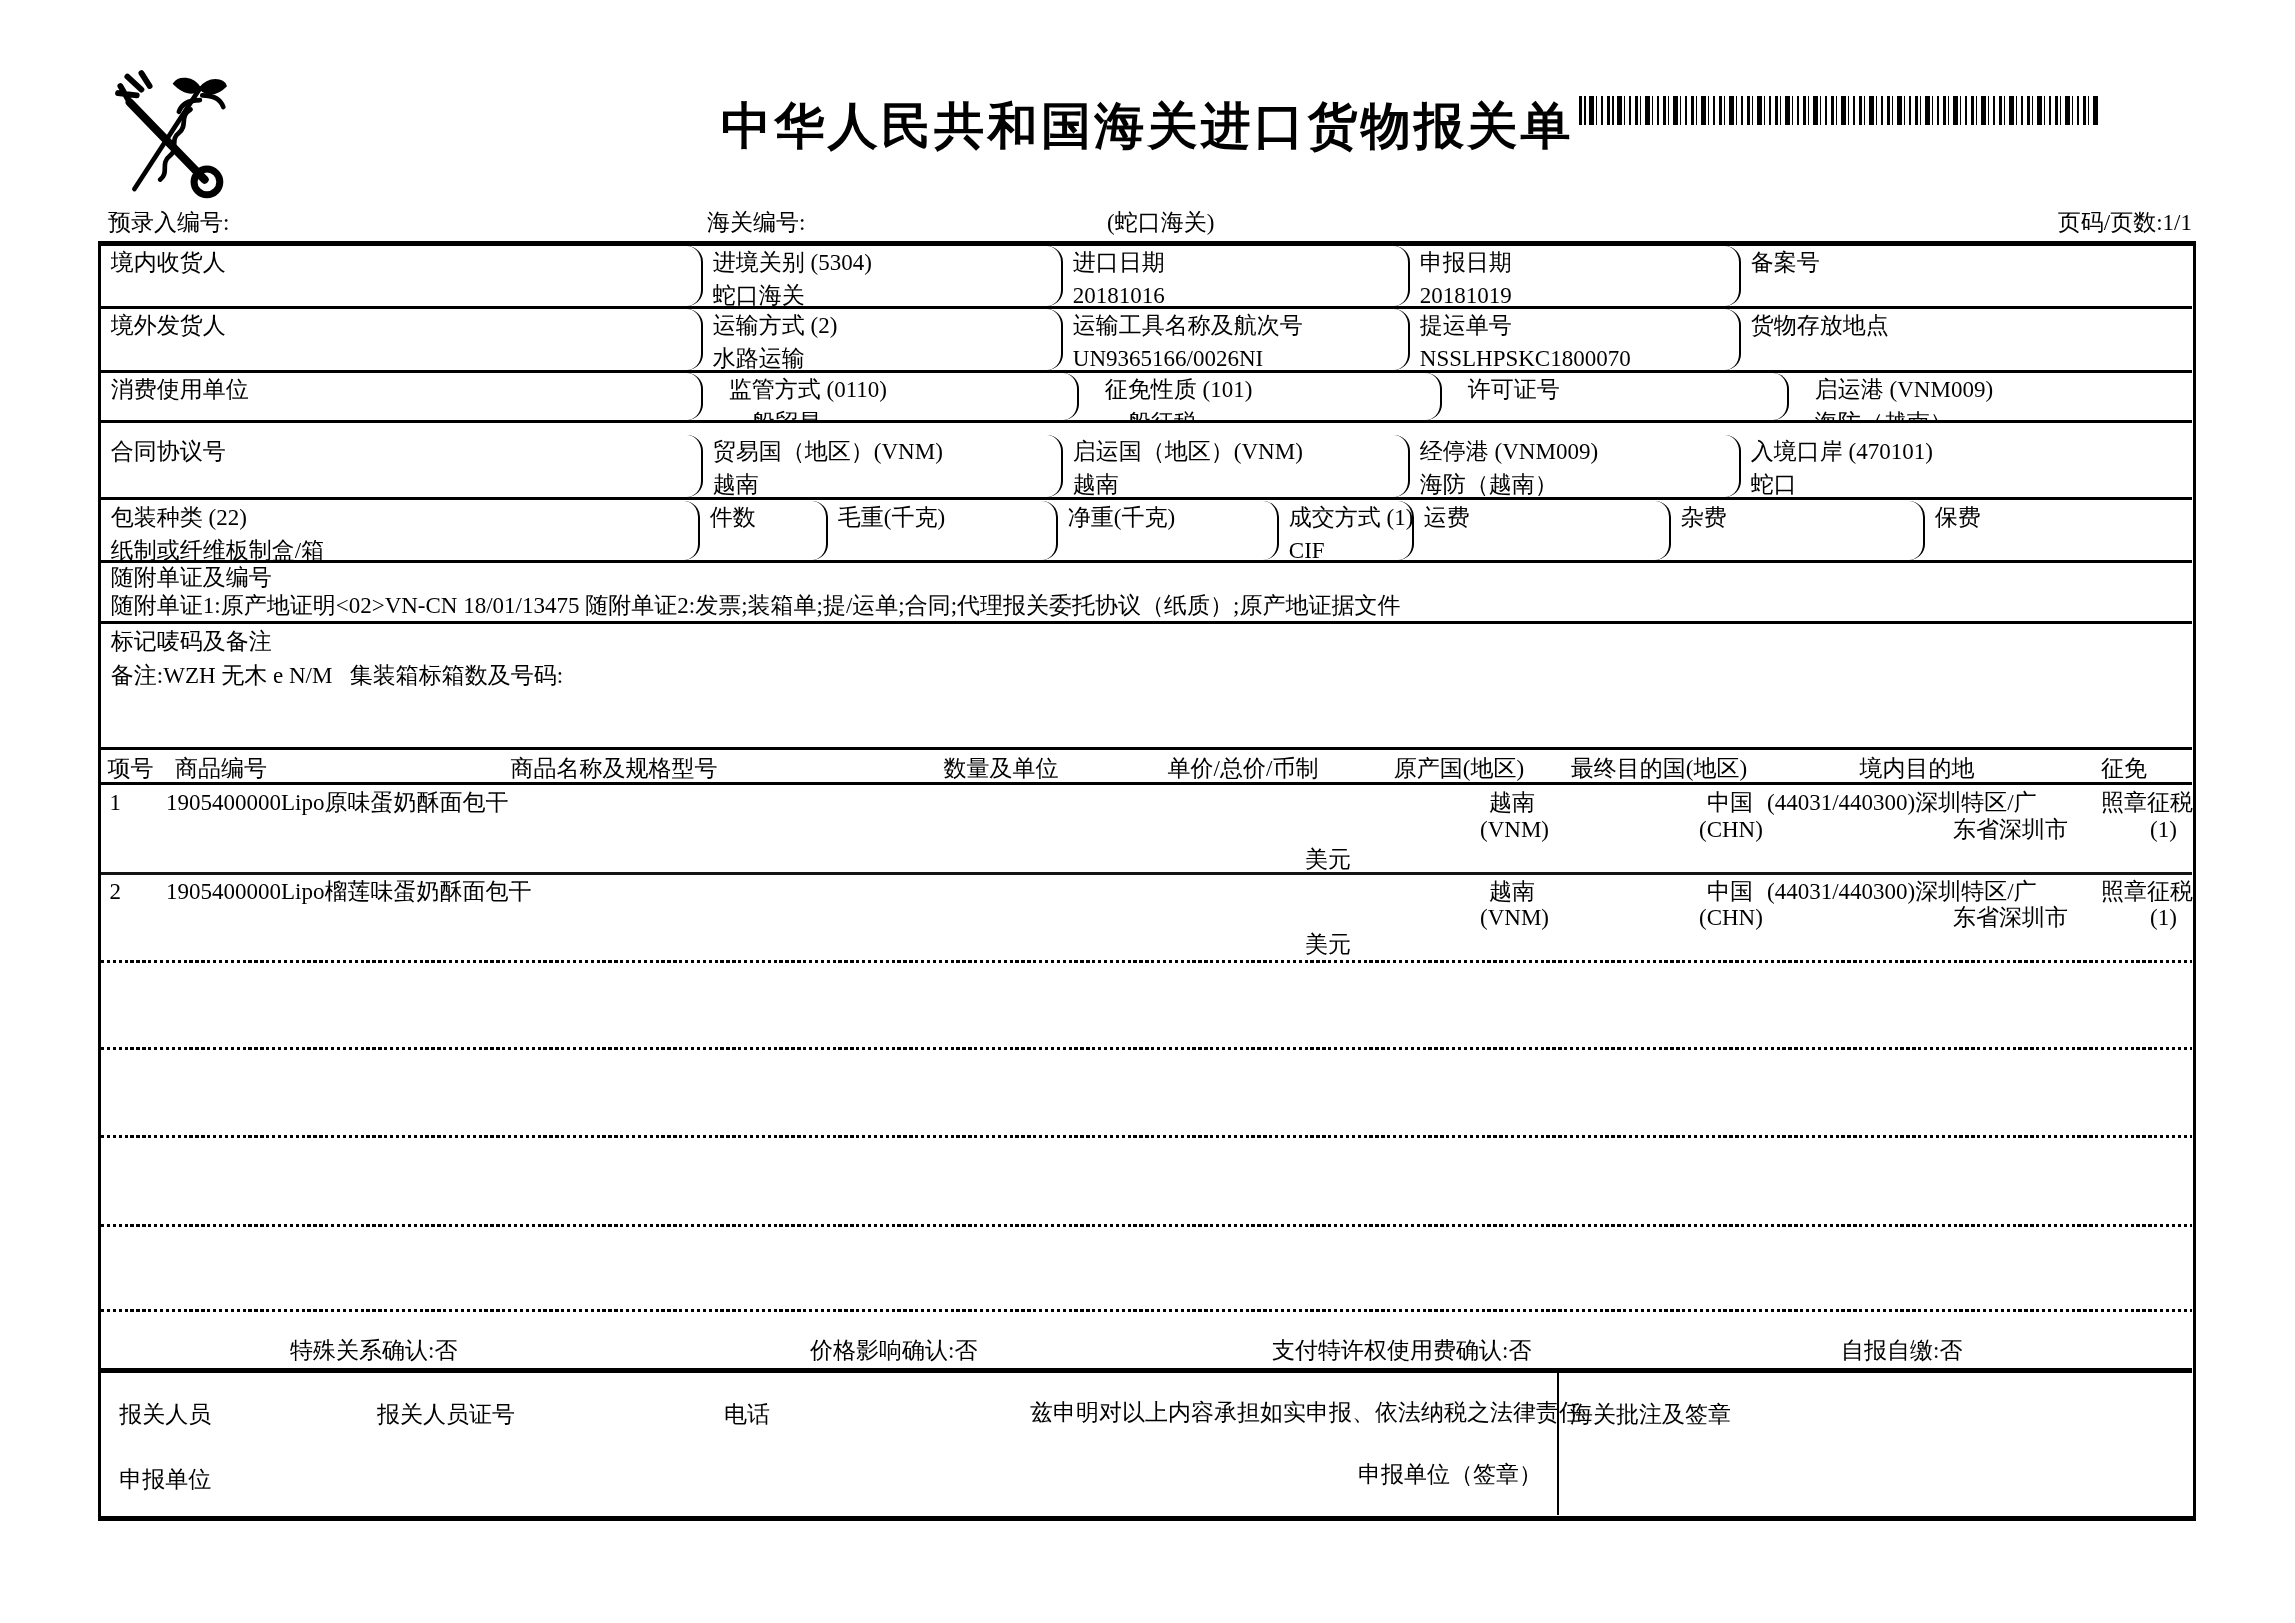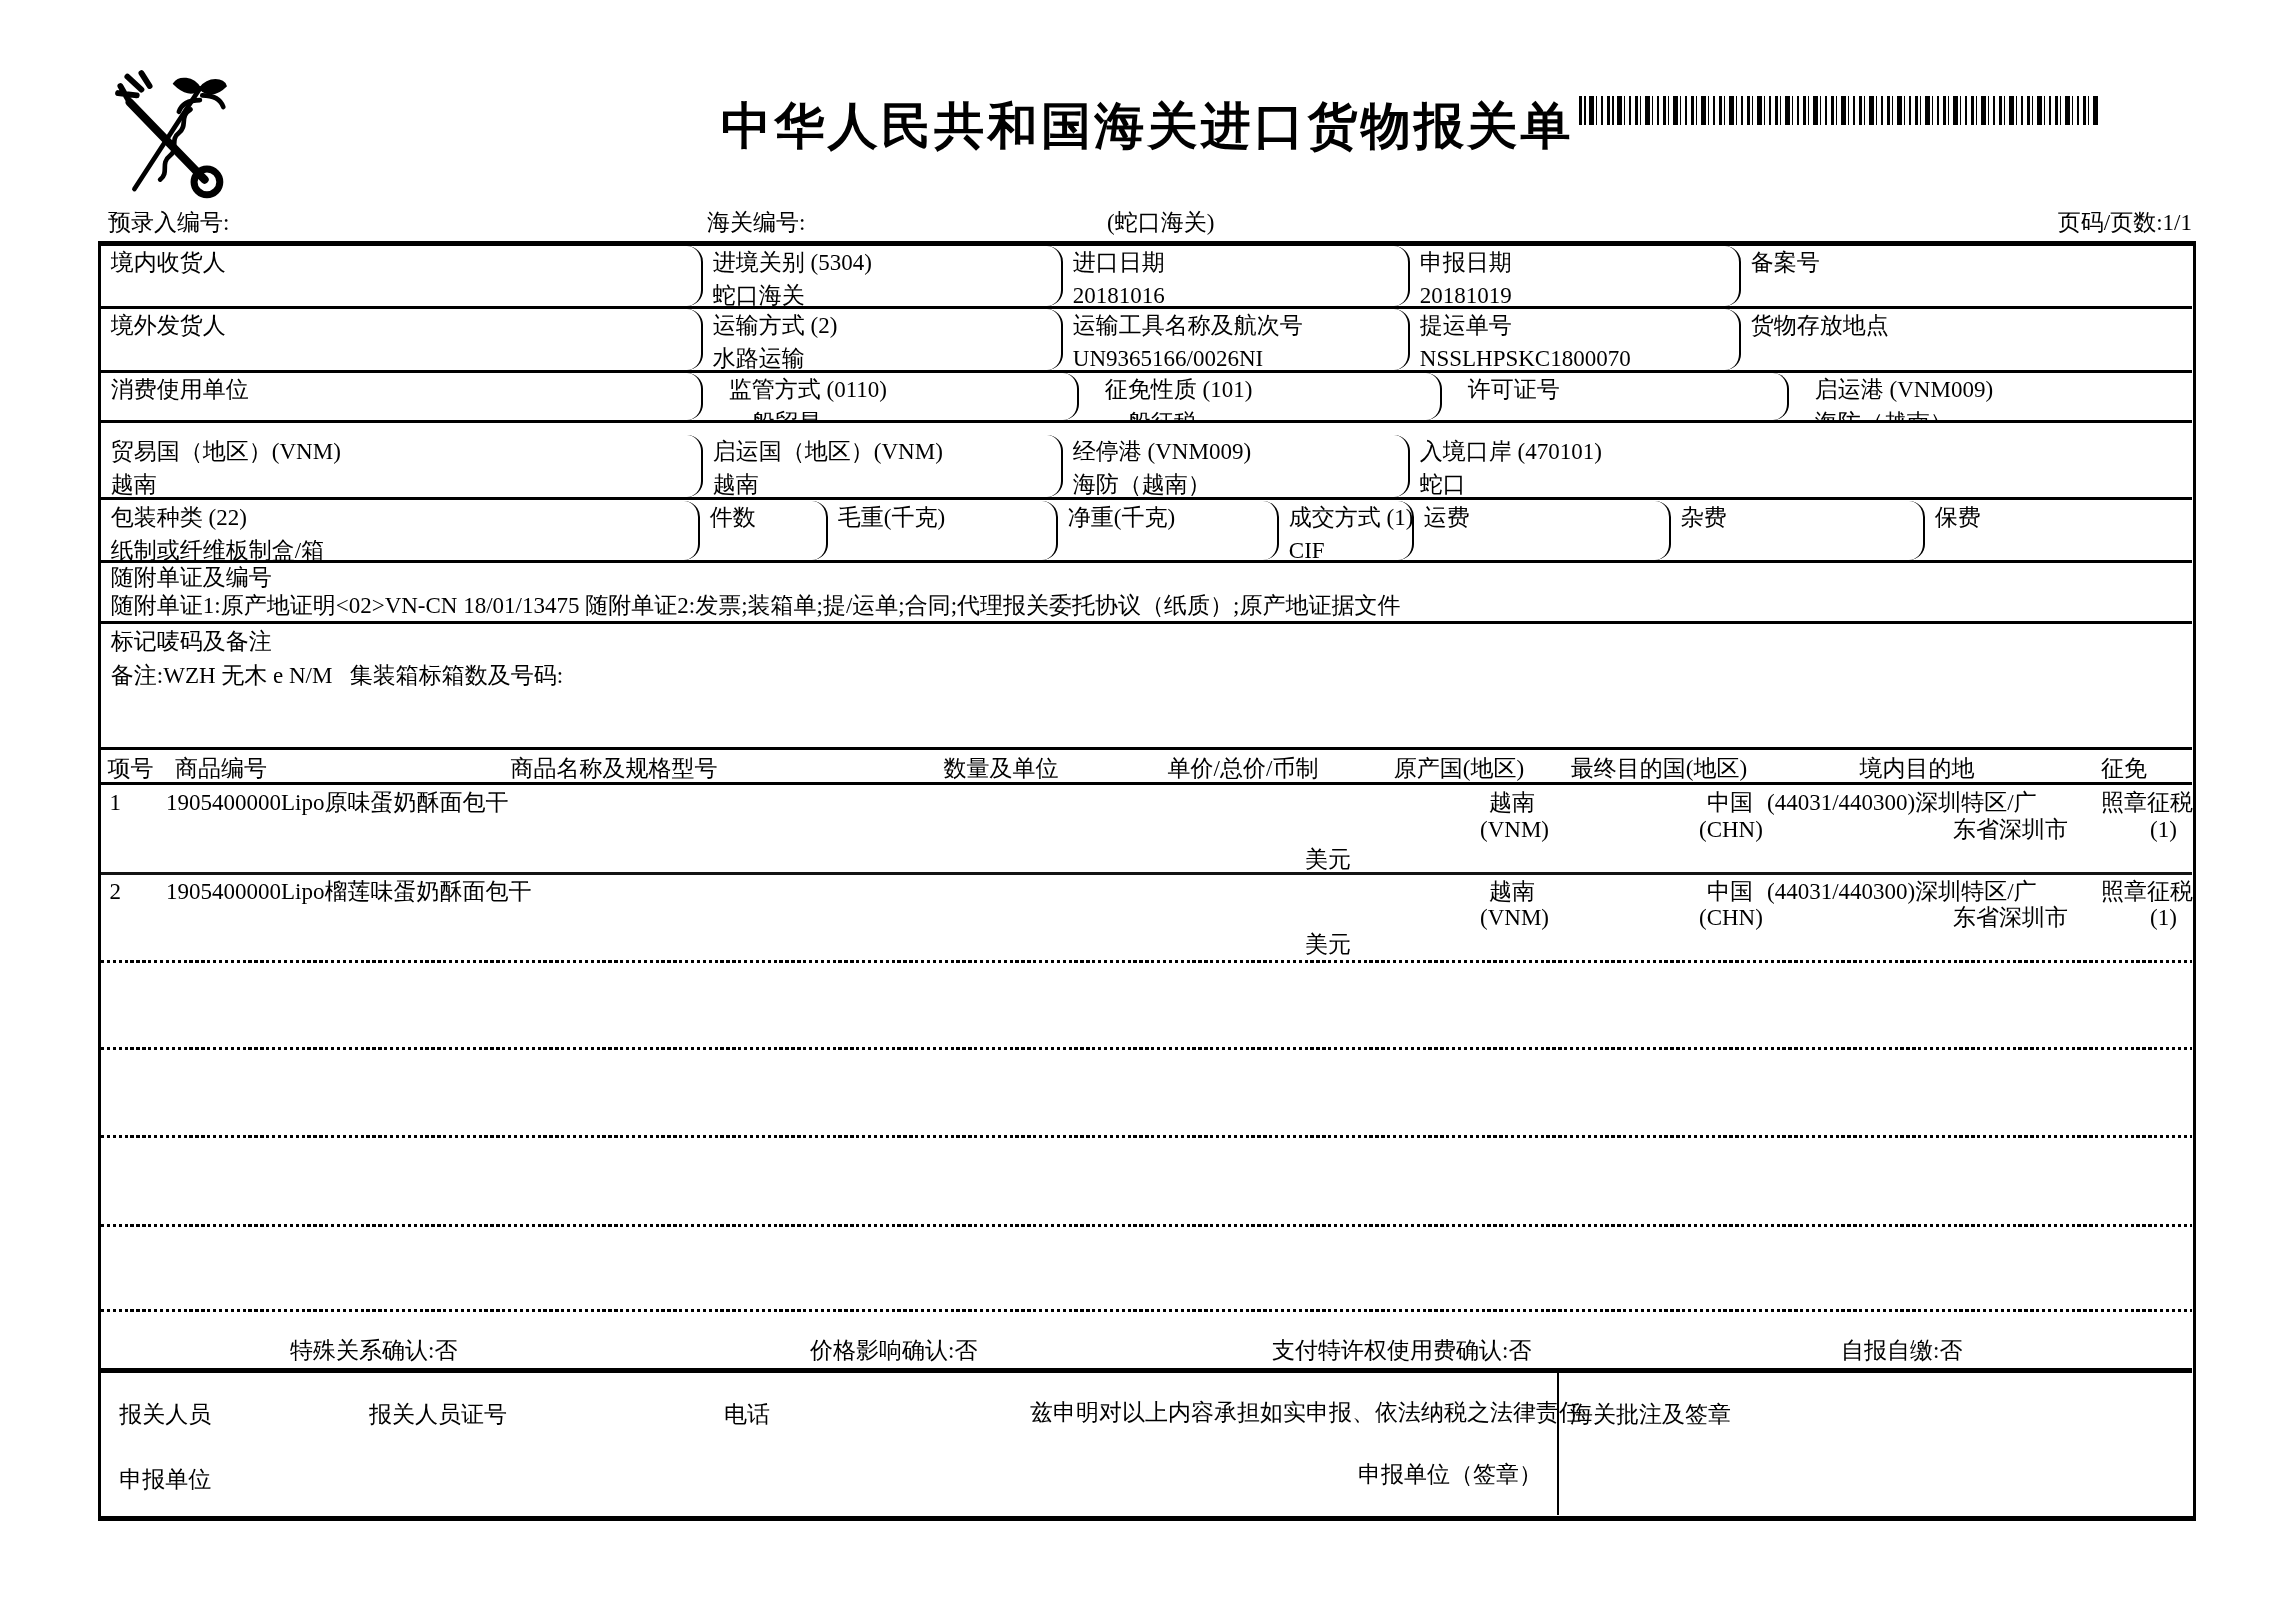--- a/index.html
+++ b/index.html
@@ -151,20 +151,24 @@
     <div class="val"></div>
   </div>
   <div class="cell">
     <div class="lbl">启运港 (VNM009)</div>
     <div class="val">海防（越南）</div>
   </div>
 </div>
 
 <div id="band4" class="band">
   <div class="cell">
+    <div class="lbl">合同协议号</div>
+    <div class="val"></div>
+  </div>
+  <div class="cell">
     <div class="lbl">贸易国（地区）(VNM)</div>
     <div class="val">越南</div>
   </div>
   <div class="cell">
     <div class="lbl">启运国（地区）(VNM)</div>
     <div class="val">越南</div>
   </div>
   <div class="cell">
     <div class="lbl">经停港 (VNM009)</div>
     <div class="val">海防（越南）</div>
@@ -269,21 +273,21 @@
 
 <div id="band-confirm" class="band">
   <span style="left:189px">特殊关系确认:否</span>
   <span style="left:709px">价格影响确认:否</span>
   <span style="left:1171px">支付特许权使用费确认:否</span>
   <span style="left:1740px">自报自缴:否</span>
 </div>
 
 <div id="band-bottom" class="band">
   <span style="left:18.3px;top:25.5px">报关人员</span>
-  <span style="left:268px;top:25.5px">报关人员证号</span>
+  <span style="left:276px;top:25.5px">报关人员证号</span>
   <span style="left:623px;top:25.5px">电话</span>
   <span style="left:929px;top:23.6px">兹申明对以上内容承担如实申报、依法纳税之法律责任</span>
   <span style="left:18.3px;top:91px">申报单位</span>
   <span style="left:1257px;top:86px">申报单位（签章）</span>
   <div id="bottom-divider"></div>
   <span style="left:1469px;top:25.5px">海关批注及签章</span>
 </div>
 
 
 </body></html>

